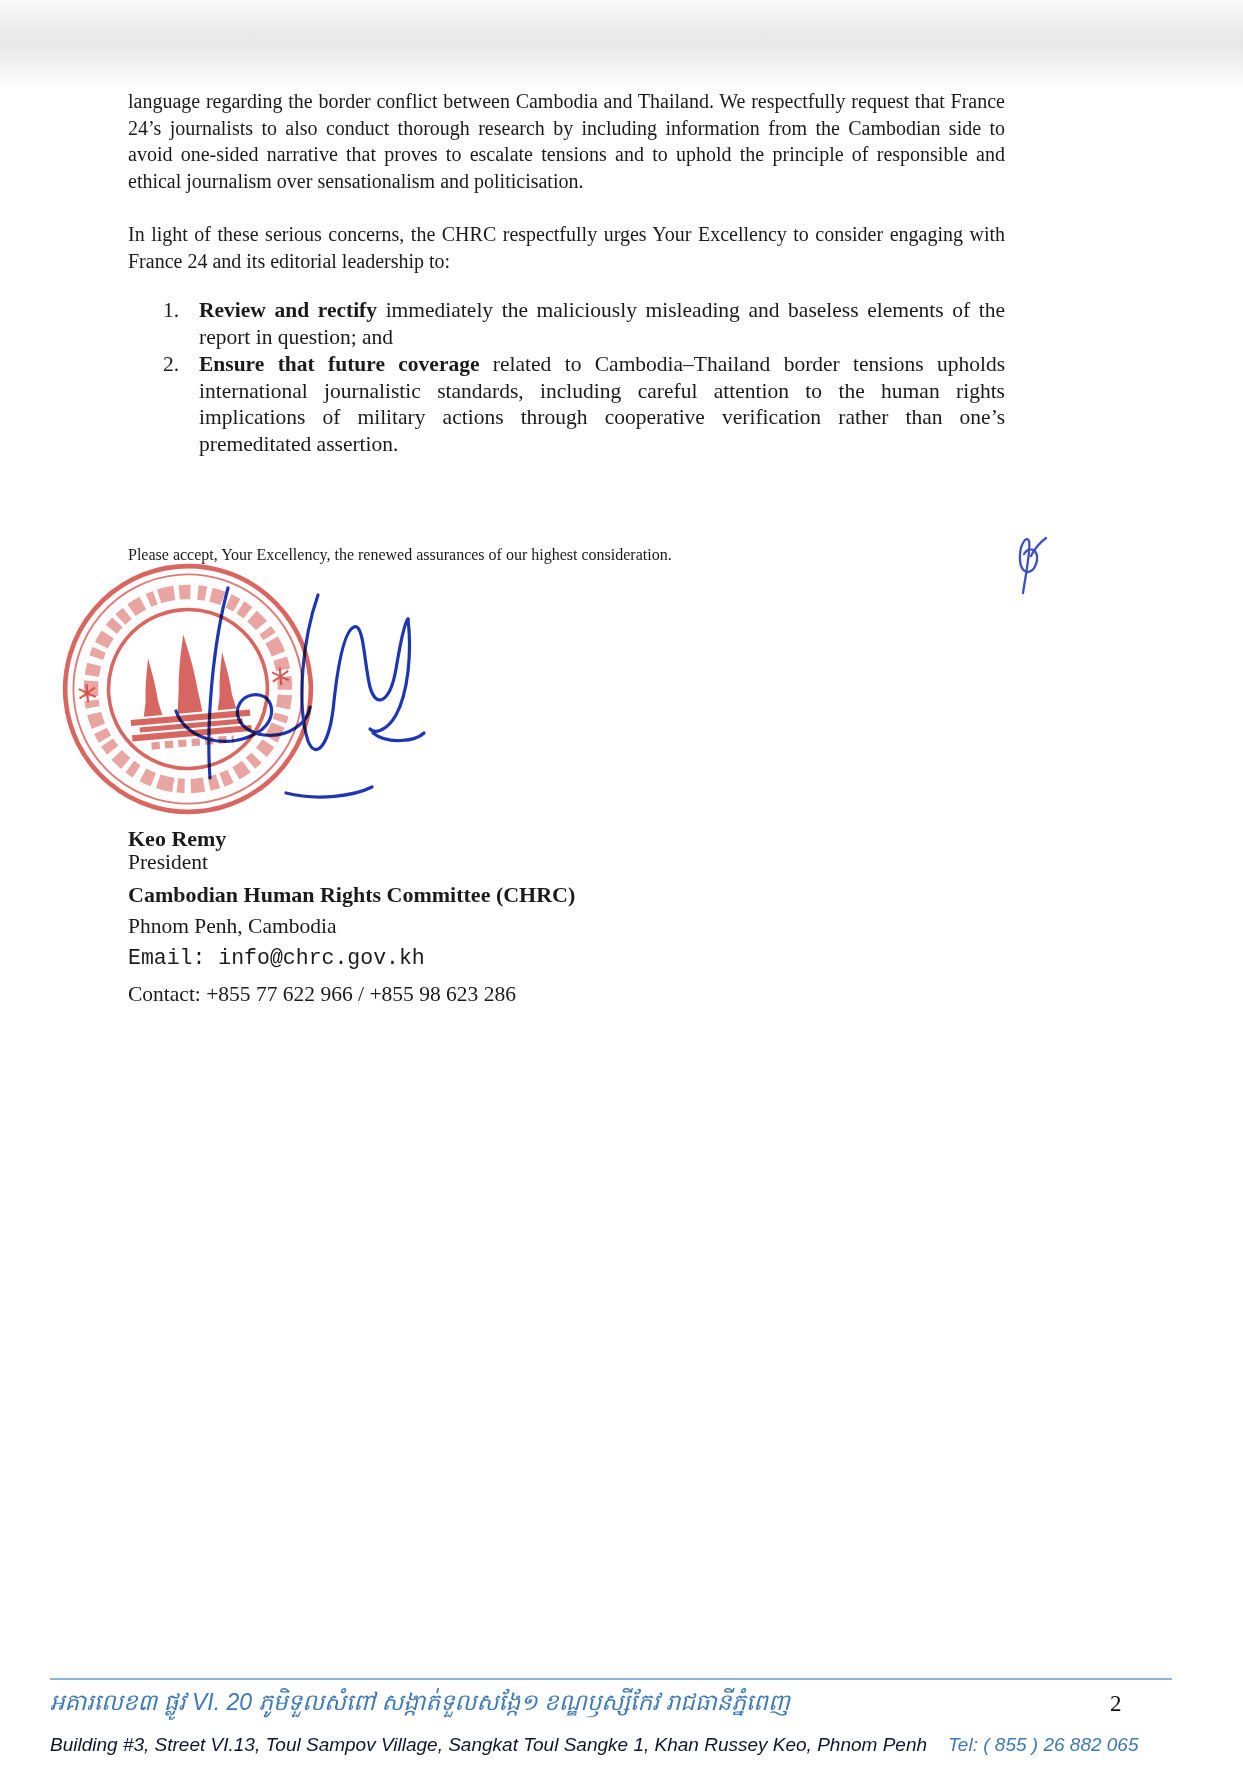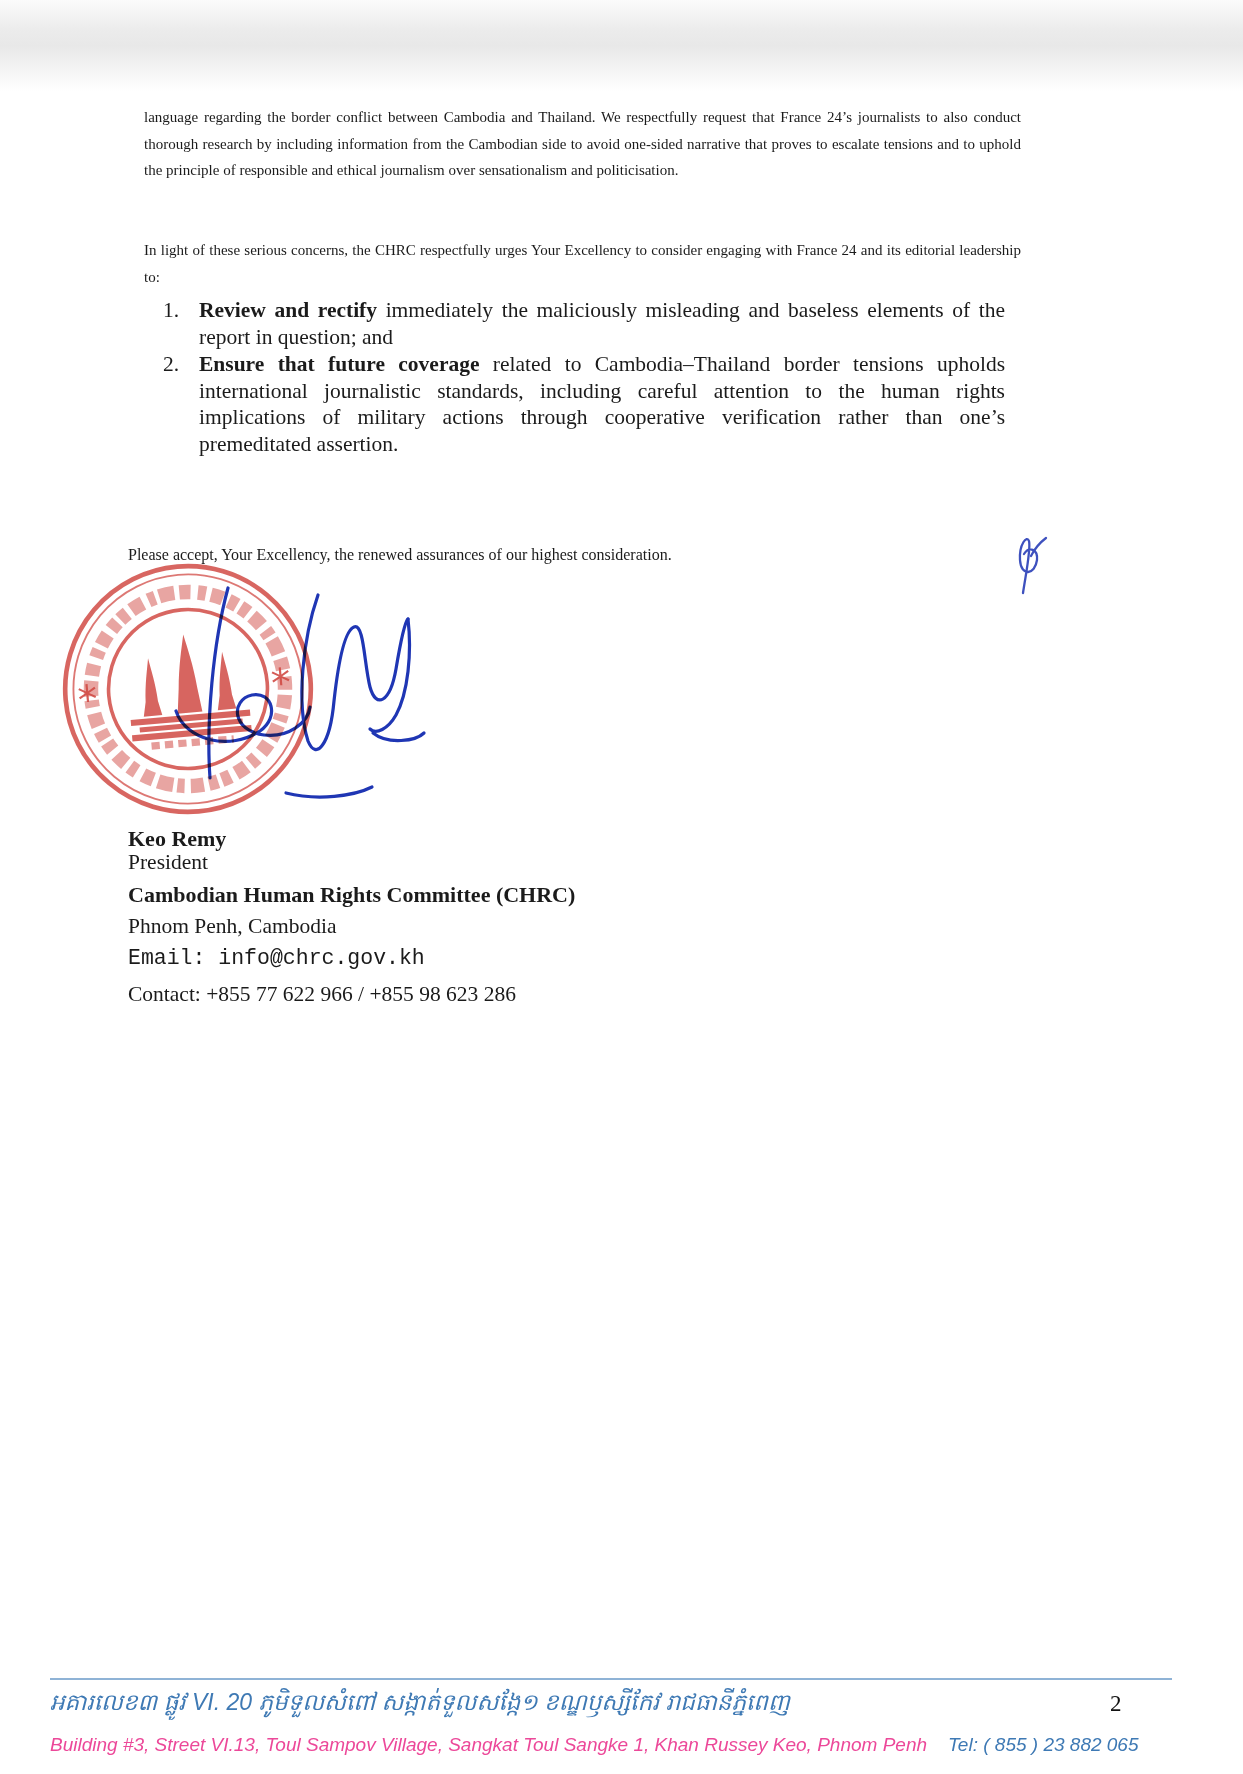--- a/index.html
+++ b/index.html
@@ -11,22 +11,22 @@
     overflow:hidden;
     font-family:"Liberation Serif",serif;
     color:#1b1b1b;
   }
   .top-shade{
     position:absolute;left:0;top:0;width:100%;height:96px;
     background:linear-gradient(180deg,#fbfbfb 0%,#ececec 30%,#e8e8e8 48%,#ffffff 95%);
     z-index:0;
   }
   .para{
-    position:absolute;left:128px;width:877px;margin:16px;
-    font-size:15px;line-height:26.6px;text-align:justify;
+    position:absolute;left:128px;width:877px;margin:0;
+    font-size:20px;line-height:26.6px;text-align:justify;
     z-index:1;
   }
   .p1{top:88px;}
   .p2{top:221px;}
   .list-item{
     position:absolute;left:199px;width:806px;
     font-size:21.5px;line-height:26.6px;text-align:justify;
     z-index:1;
   }
   .li-1{top:297px;}
@@ -56,21 +56,21 @@
     font-family:"Liberation Sans",sans-serif;font-style:italic;
     font-size:23px;color:#3e79b4;z-index:1;white-space:nowrap;
   }
   .f-page{
     position:absolute;left:1110px;top:1691px;
     font-size:23px;color:#121212;z-index:1;
   }
   .f-en{
     position:absolute;left:50px;top:1734px;
     font-family:"Liberation Sans",sans-serif;font-style:italic;
-    font-size:19px;color:#ec4899;z-index:1;white-space:nowrap;
+    font-size:19px;color:#0f172a;z-index:1;white-space:nowrap;
   }
   .f-tel{
     position:absolute;left:948px;top:1734px;
     font-family:"Liberation Sans",sans-serif;font-style:italic;
     font-size:19px;color:#3e79b4;z-index:1;white-space:nowrap;
   }
 </style>
 </head>
 <body>
 
@@ -138,15 +138,15 @@
   <div class="sig-line sig-title">President</div>
   <div class="sig-line sig-org">Cambodian Human Rights Committee (CHRC)</div>
   <div class="sig-line sig-loc">Phnom Penh, Cambodia</div>
   <div class="sig-line sig-email">Email: info@chrc.gov.kh</div>
   <div class="sig-line sig-contact">Contact: +855 77 622 966 / +855 98 623 286</div>
 
   <div class="footer-rule"></div>
   <div class="f-kh">អគារលេខ៣ ផ្លូវ VI. 20 ភូមិទួលសំពៅ សង្កាត់ទួលសង្កែ១ ខណ្ឌឫស្សីកែវ រាជធានីភ្នំពេញ</div>
   <div class="f-page">2</div>
   <div class="f-en">Building #3, Street VI.13, Toul Sampov Village, Sangkat Toul Sangke 1, Khan Russey Keo, Phnom Penh</div>
-  <div class="f-tel">Tel: ( 855 ) 23 882 065</div>
+  <div class="f-tel">Tel: ( 855 ) 26 882 065</div>
 
 </div>
 
 </body></html>

